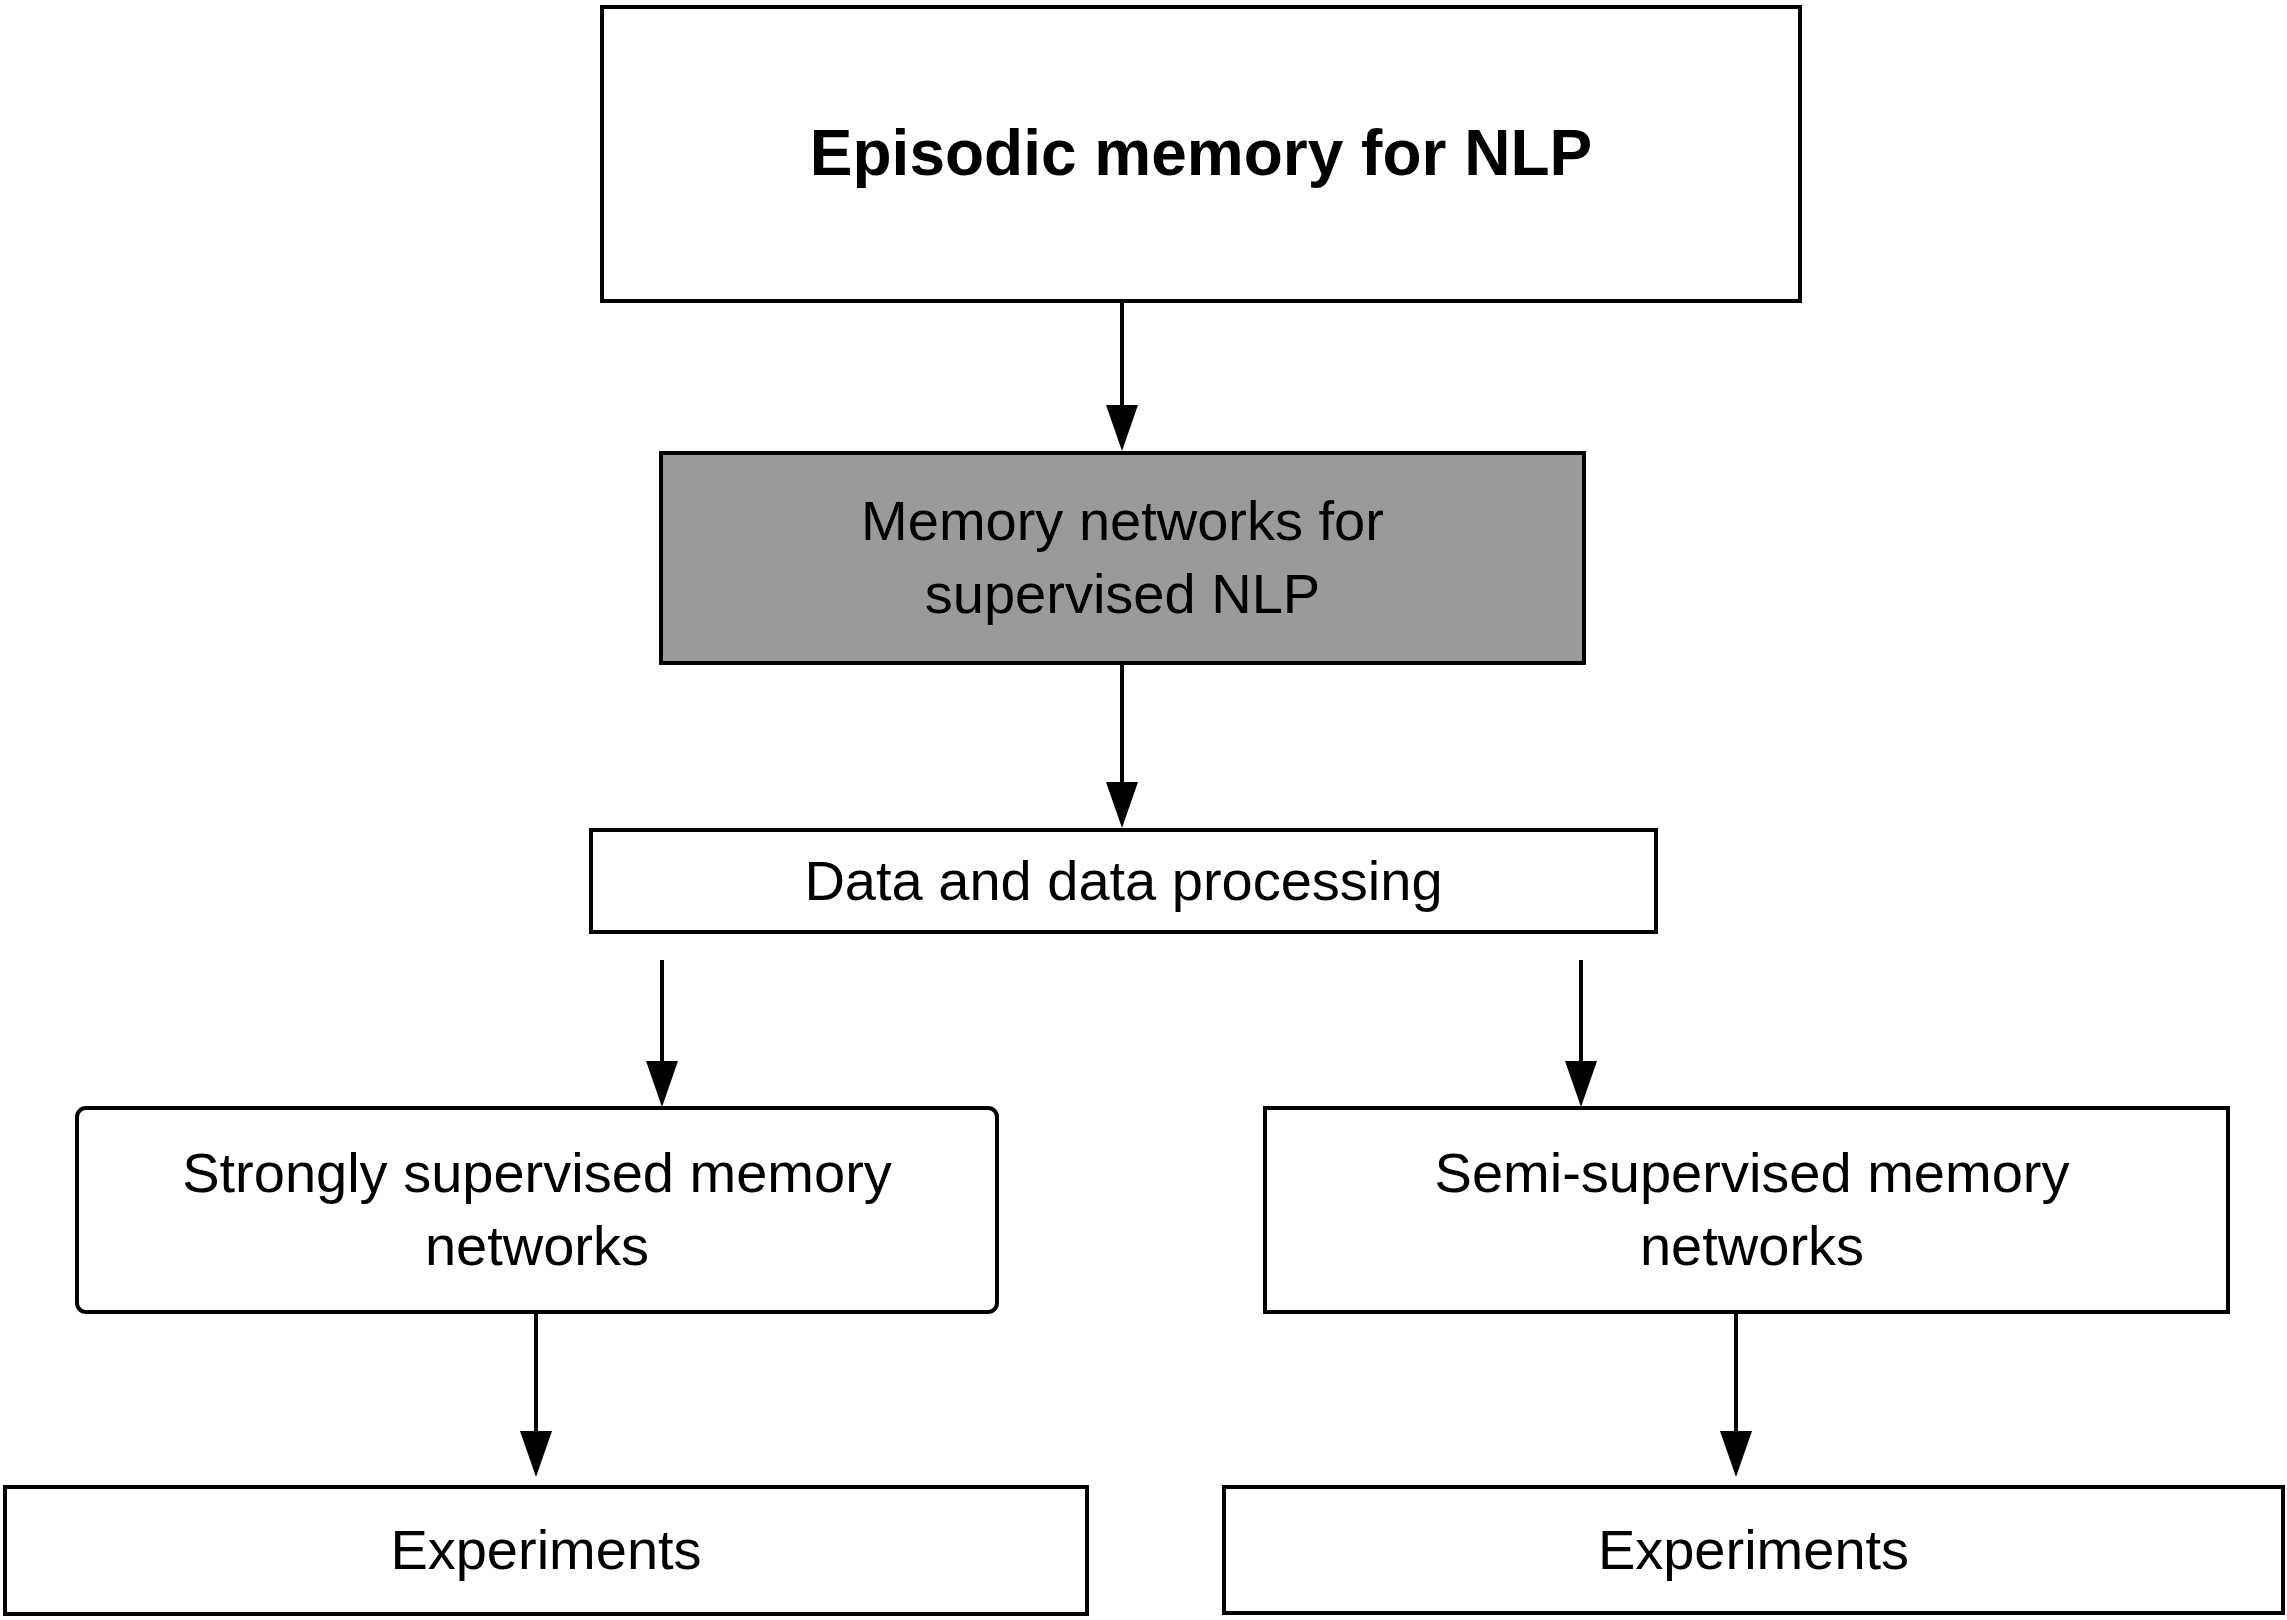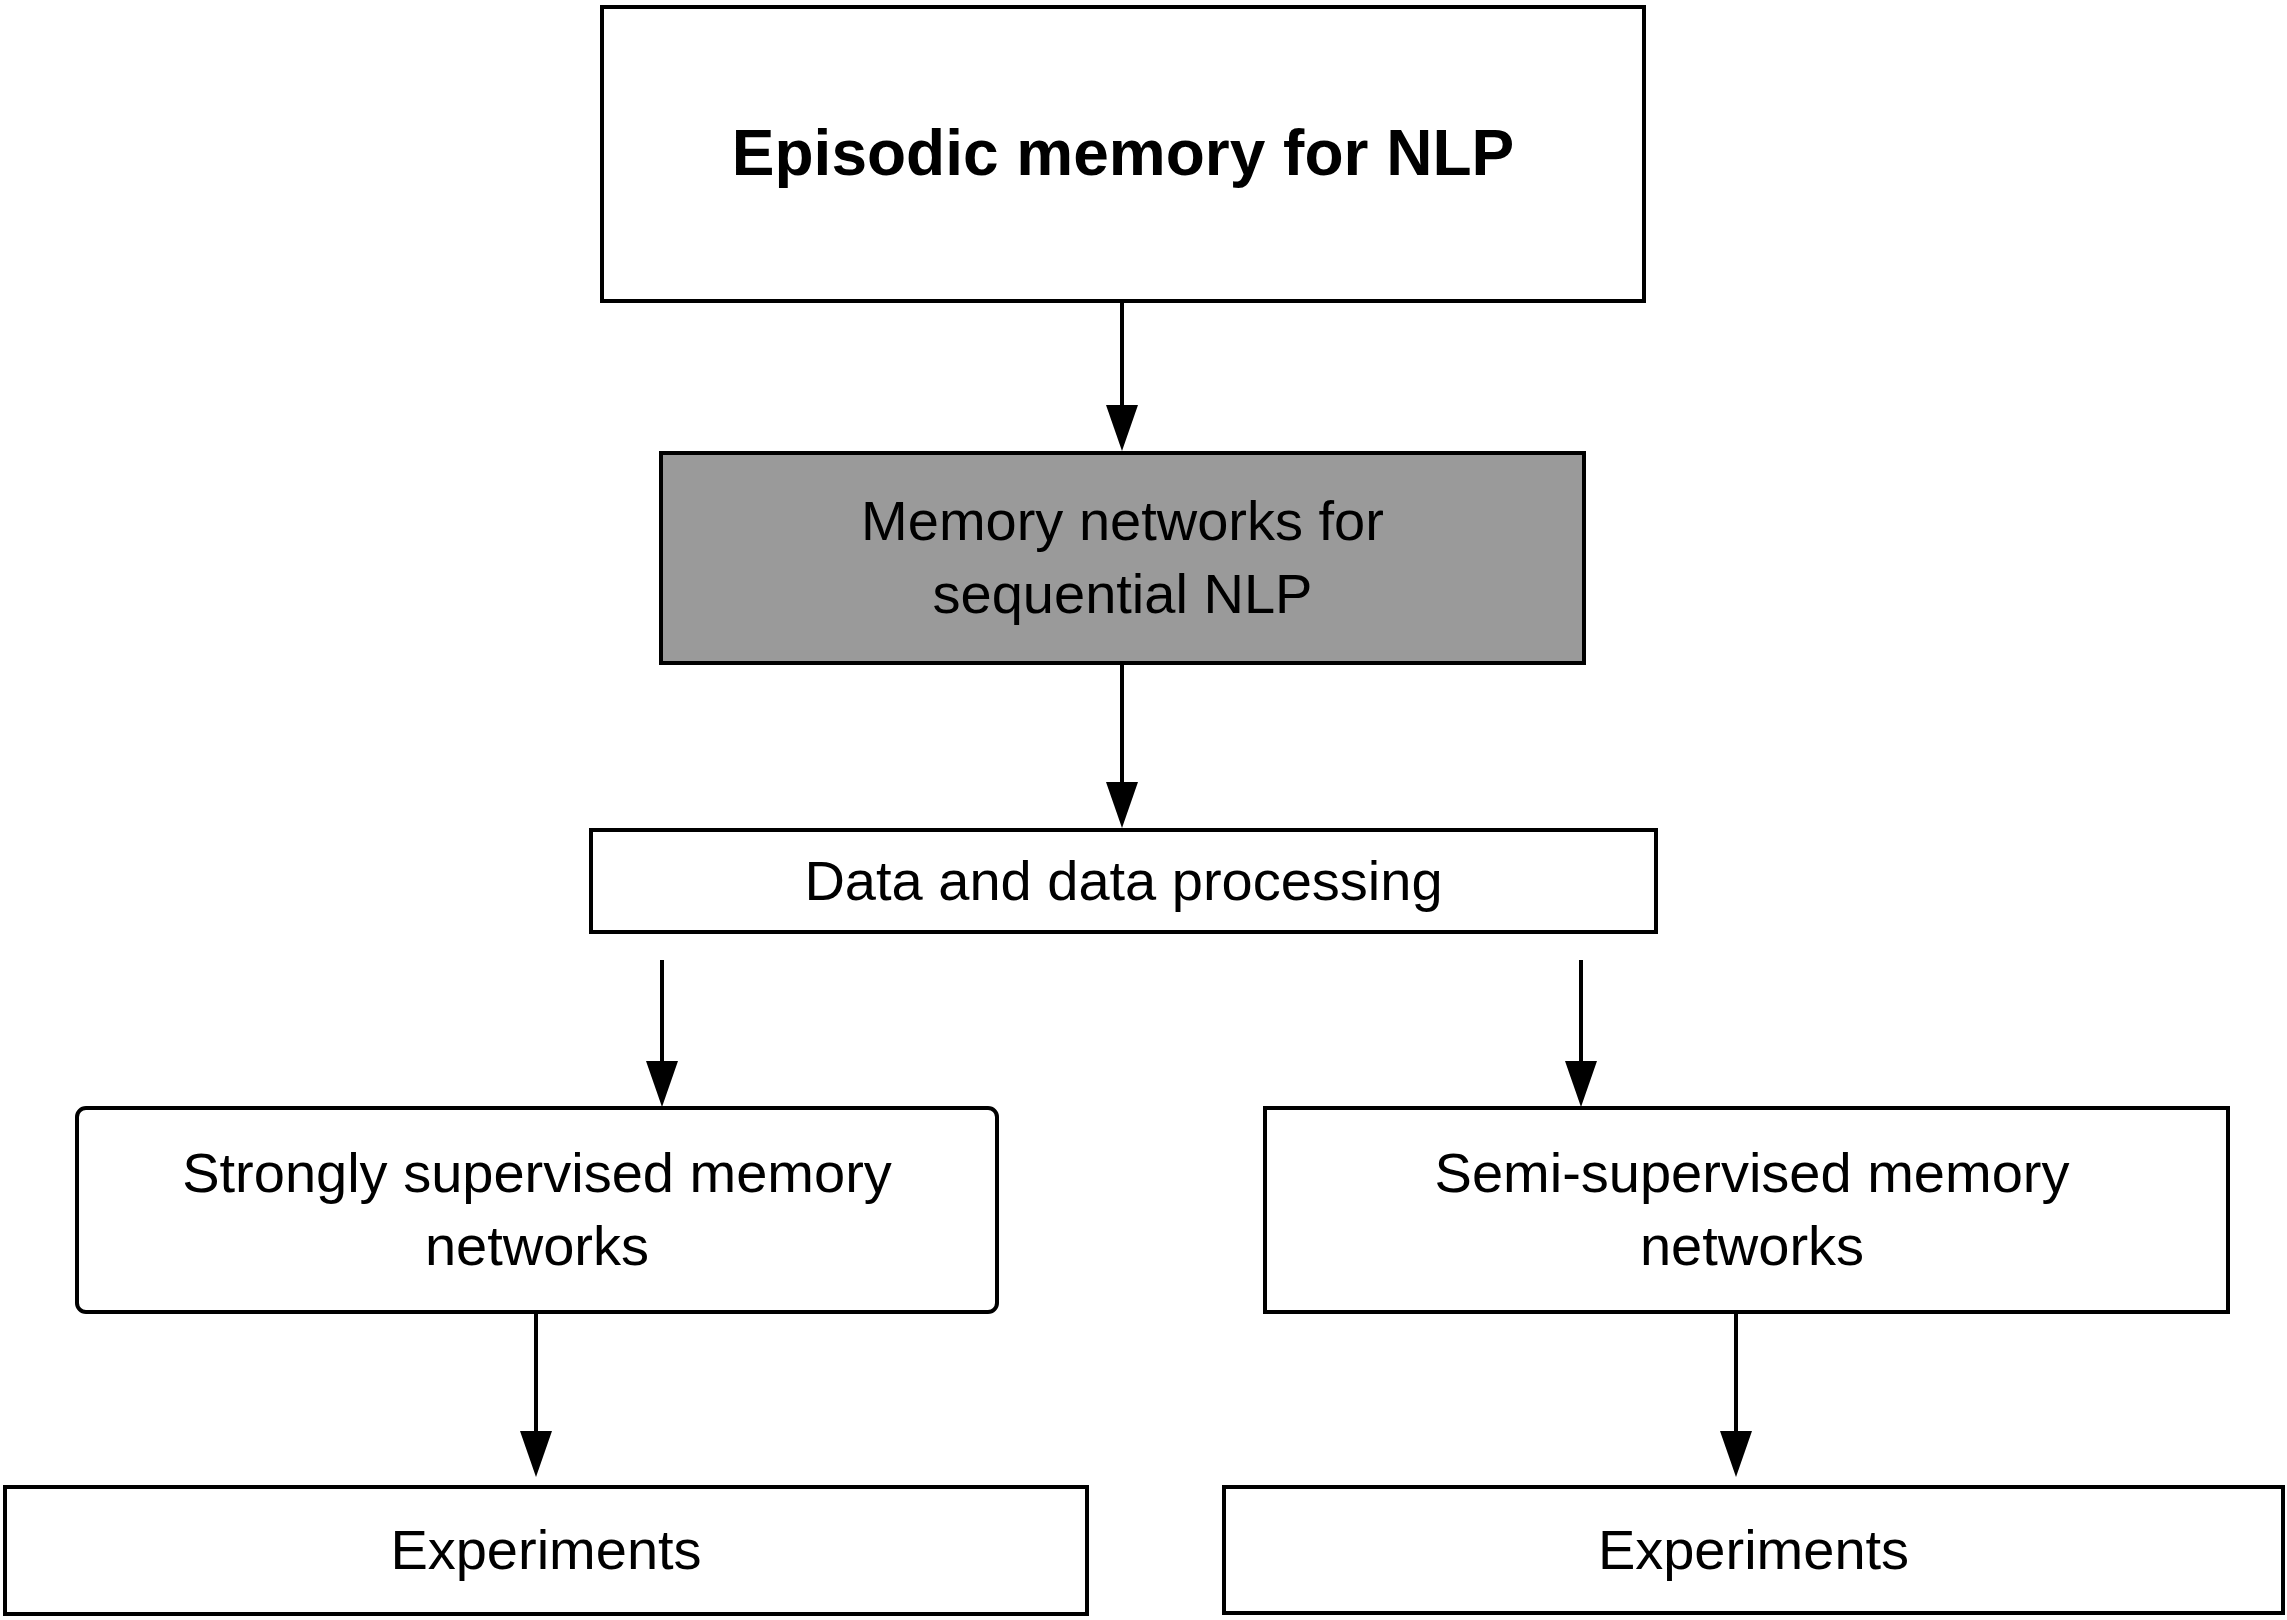--- a/index.html
+++ b/index.html
@@ -41,21 +41,21 @@
   .head {
     position: absolute;
     width: 0;
     height: 0;
     border-left: 16px solid transparent;
     border-right: 16px solid transparent;
     border-top: 46px solid #000000;
   }
 
   
-  .node--root     { left: 600px;  top: 5px;    width: 1046px; height: 298px; }
+  .node--root     { left: 600px;  top: 5px;    width: 1202px; height: 298px; }
   .node--memnet   { left: 659px;  top: 451px;  width: 927px;  height: 214px; }
   .node--data     { left: 589px;  top: 828px;  width: 1069px; height: 106px; }
   .node--strong   { left: 75px;   top: 1106px; width: 924px;  height: 208px; border-radius: 11px; }
   .node--semi     { left: 1263px; top: 1106px; width: 967px;  height: 208px; padding-left: 11px; }
   .node--expleft  { left: 3px;    top: 1485px; width: 1086px; height: 131px; }
   .node--expright { left: 1222px; top: 1485px; width: 1063px; height: 130px; }
 
   
   .stem--e1 { left: 1120px; top: 301px;  height: 105px; }
   .head--e1 { left: 1106px; top: 405px; }
@@ -74,21 +74,21 @@
 <body>
 
 <div class="canvas">
 
   <div class="node node--root">
     <span class="label">Episodic memory for NLP</span>
   </div>
 
   <div class="node node--memnet node--gray">
     <span class="label">Memory networks for
-sequential NLP</span>
+supervised NLP</span>
   </div>
 
   <div class="node node--data">
     <span class="label">Data and data processing</span>
   </div>
 
   <div class="node node--strong">
     <span class="label">Strongly supervised memory
 networks</span>
   </div>

